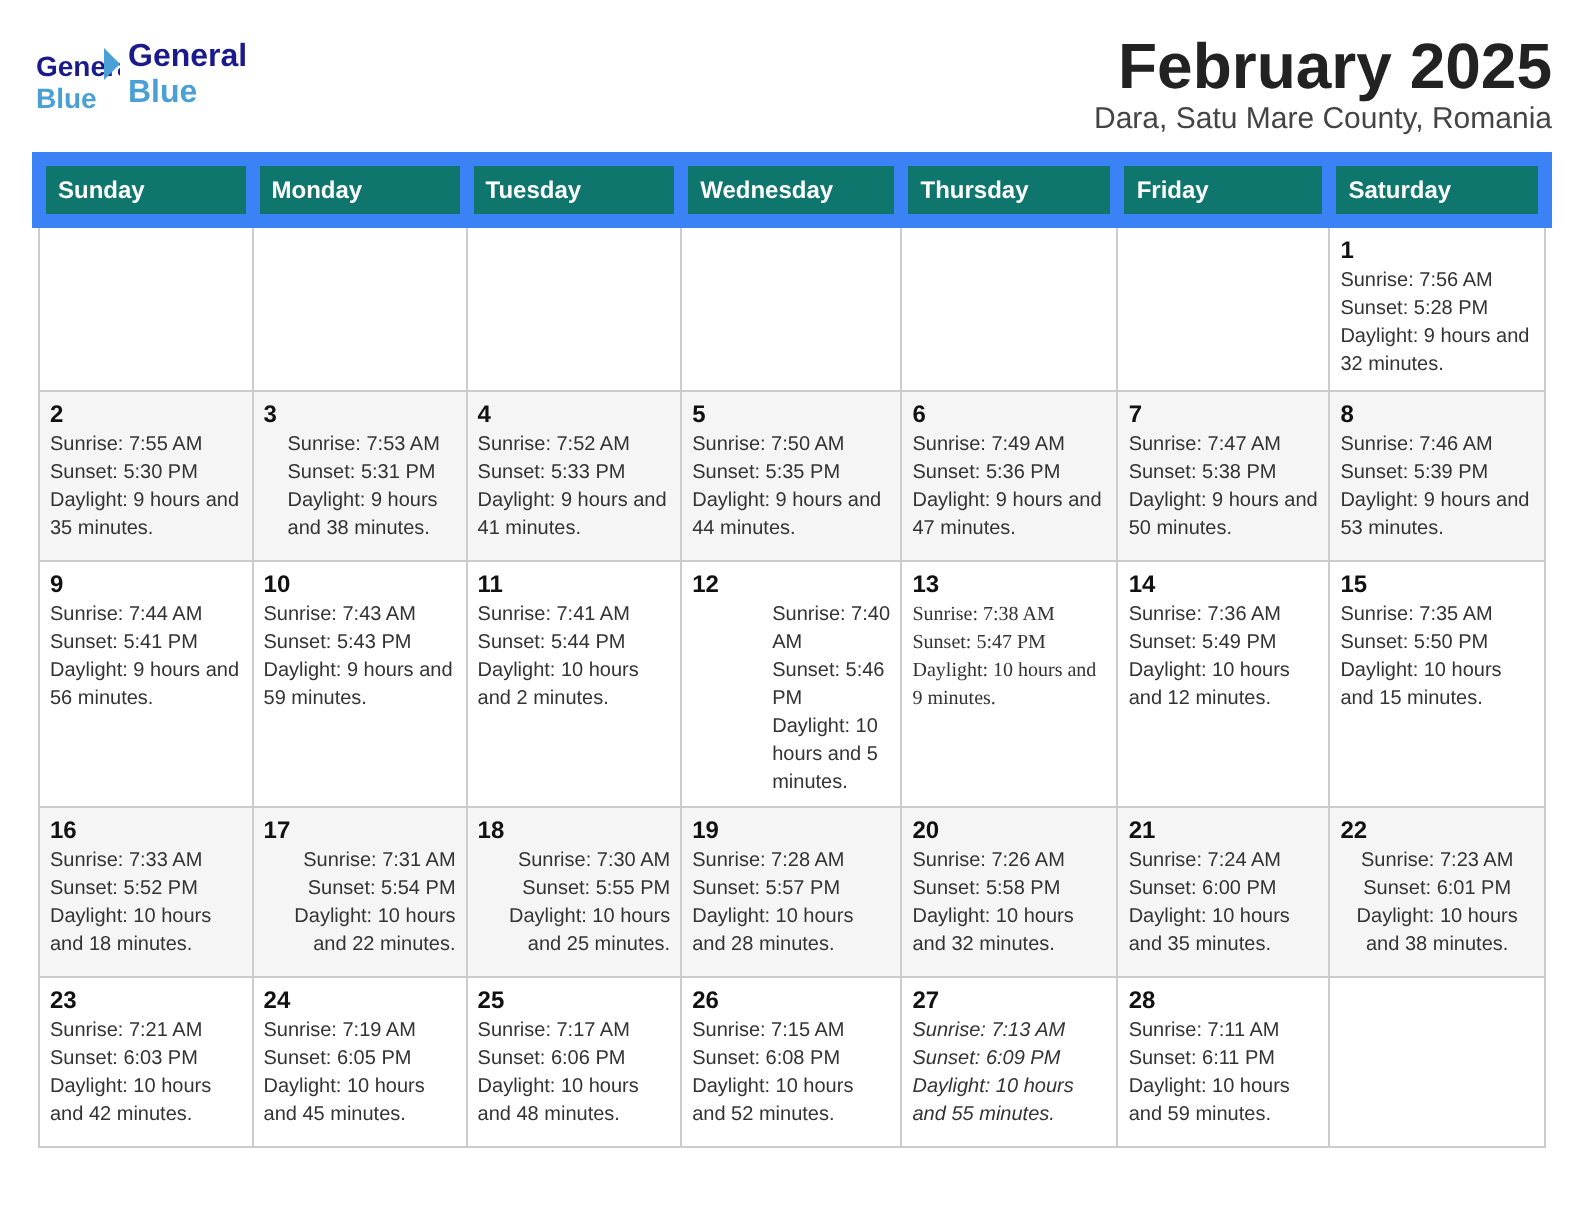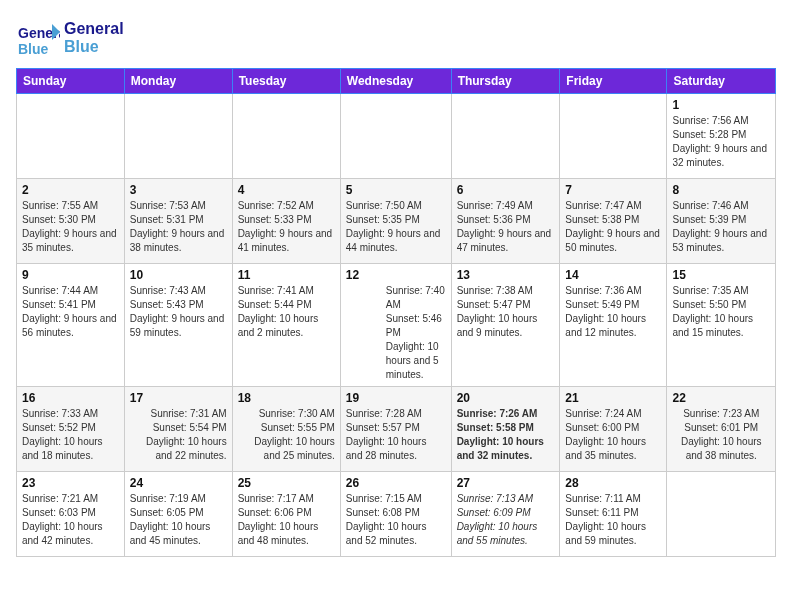--- a/index.html
+++ b/index.html
@@ -41,27 +41,27 @@
     .subtitle {
       font-size: 15px;
       color: #444;
     }
     .calendar-table {
       width: 100%;
       border-collapse: collapse;
       font-size: 11px;
     }
     .calendar-table th {
-      background: #6d28d9;
+      background: #0f766e;
       color: #fff;
       text-align: left;
       padding: 5px 6px;
       font-size: 12px;
       font-weight: bold;
-      border: 1px solid #3b82f6;
+      border: 7px solid #3b82f6;
     }
     .calendar-table td {
       vertical-align: top;
       border: 1px solid #ccc;
       padding: 4px 5px;
       width: 113px;
       min-height: 80px;
       background: #fff;
     }
     .calendar-table tr:nth-child(even) td {
@@ -92,20 +92,24 @@
     <svg class="logo-icon" viewBox="0 0 44 44" xmlns="http://www.w3.org/2000/svg">
       <text x="2" y="22" font-size="14" font-weight="bold" fill="#1a1a8c" font-family="Arial">General</text>
       <text x="2" y="38" font-size="14" font-weight="bold" fill="#4a9fd4" font-family="Arial">Blue</text>
       <polygon points="36,8 44,16 36,24" fill="#4a9fd4"></polygon>
     </svg>
     <div>
       <div style="color:#1a1a8c;font-size:16px;font-weight:bold;">General</div>
       <div style="color:#4a9fd4;font-size:16px;font-weight:bold;">Blue</div>
     </div>
   </div>
+  <div class="title-area">
+    <div class="main-title">February 2025</div>
+    <div class="subtitle">Dara, Satu Mare County, Romania</div>
+  </div>
 </div>
 
 <table class="calendar-table">
   <thead>
     <tr id="weekday-header">
         <th>Sunday</th>
         <th>Monday</th>
         <th>Tuesday</th>
         <th>Wednesday</th>
         <th>Thursday</th>
@@ -130,21 +134,21 @@
       </tr>
       <tr class="week-row">
         <td>
           <span class="day-number">2</span>
           <div class="day-info" style="white-space: pre-line;">Sunrise: 7:55 AM
 Sunset: 5:30 PM
 Daylight: 9 hours and 35 minutes.</div>
         </td>
         <td>
           <span class="day-number">3</span>
-          <div class="day-info" style="white-space: pre-line;">Sunrise: 7:53 AM
+          <div class="day-info" style="white-space: pre-line; margin-left: 12px;">Sunrise: 7:53 AM
 Sunset: 5:31 PM
 Daylight: 9 hours and 38 minutes.</div>
         </td>
         <td>
           <span class="day-number">4</span>
           <div class="day-info" style="white-space: pre-line;">Sunrise: 7:52 AM
 Sunset: 5:33 PM
 Daylight: 9 hours and 41 minutes.</div>
         </td>
         <td>
@@ -192,21 +196,21 @@
 Daylight: 10 hours and 2 minutes.</div>
         </td>
         <td>
           <span class="day-number">12</span>
           <div class="day-info" style="white-space: pre-line; margin-left: 40px;">Sunrise: 7:40 AM
 Sunset: 5:46 PM
 Daylight: 10 hours and 5 minutes.</div>
         </td>
         <td>
           <span class="day-number">13</span>
-          <div class="day-info" style="white-space: pre-line;">Sunrise: 7:38 AM
+          <div class="day-info" style="white-space: pre-line; font-family: Liberation Serif, serif;">Sunrise: 7:38 AM
 Sunset: 5:47 PM
 Daylight: 10 hours and 9 minutes.</div>
         </td>
         <td>
           <span class="day-number">14</span>
           <div class="day-info" style="white-space: pre-line;">Sunrise: 7:36 AM
 Sunset: 5:49 PM
 Daylight: 10 hours and 12 minutes.</div>
         </td>
         <td>
@@ -236,21 +240,21 @@
 Daylight: 10 hours and 25 minutes.</div>
         </td>
         <td>
           <span class="day-number">19</span>
           <div class="day-info" style="white-space: pre-line;">Sunrise: 7:28 AM
 Sunset: 5:57 PM
 Daylight: 10 hours and 28 minutes.</div>
         </td>
         <td>
           <span class="day-number">20</span>
-          <div class="day-info" style="white-space: pre-line; font-weight: bold;">Sunrise: 7:26 AM
+          <div class="day-info" style="white-space: pre-line;">Sunrise: 7:26 AM
 Sunset: 5:58 PM
 Daylight: 10 hours and 32 minutes.</div>
         </td>
         <td>
           <span class="day-number">21</span>
           <div class="day-info" style="white-space: pre-line;">Sunrise: 7:24 AM
 Sunset: 6:00 PM
 Daylight: 10 hours and 35 minutes.</div>
         </td>
         <td>

